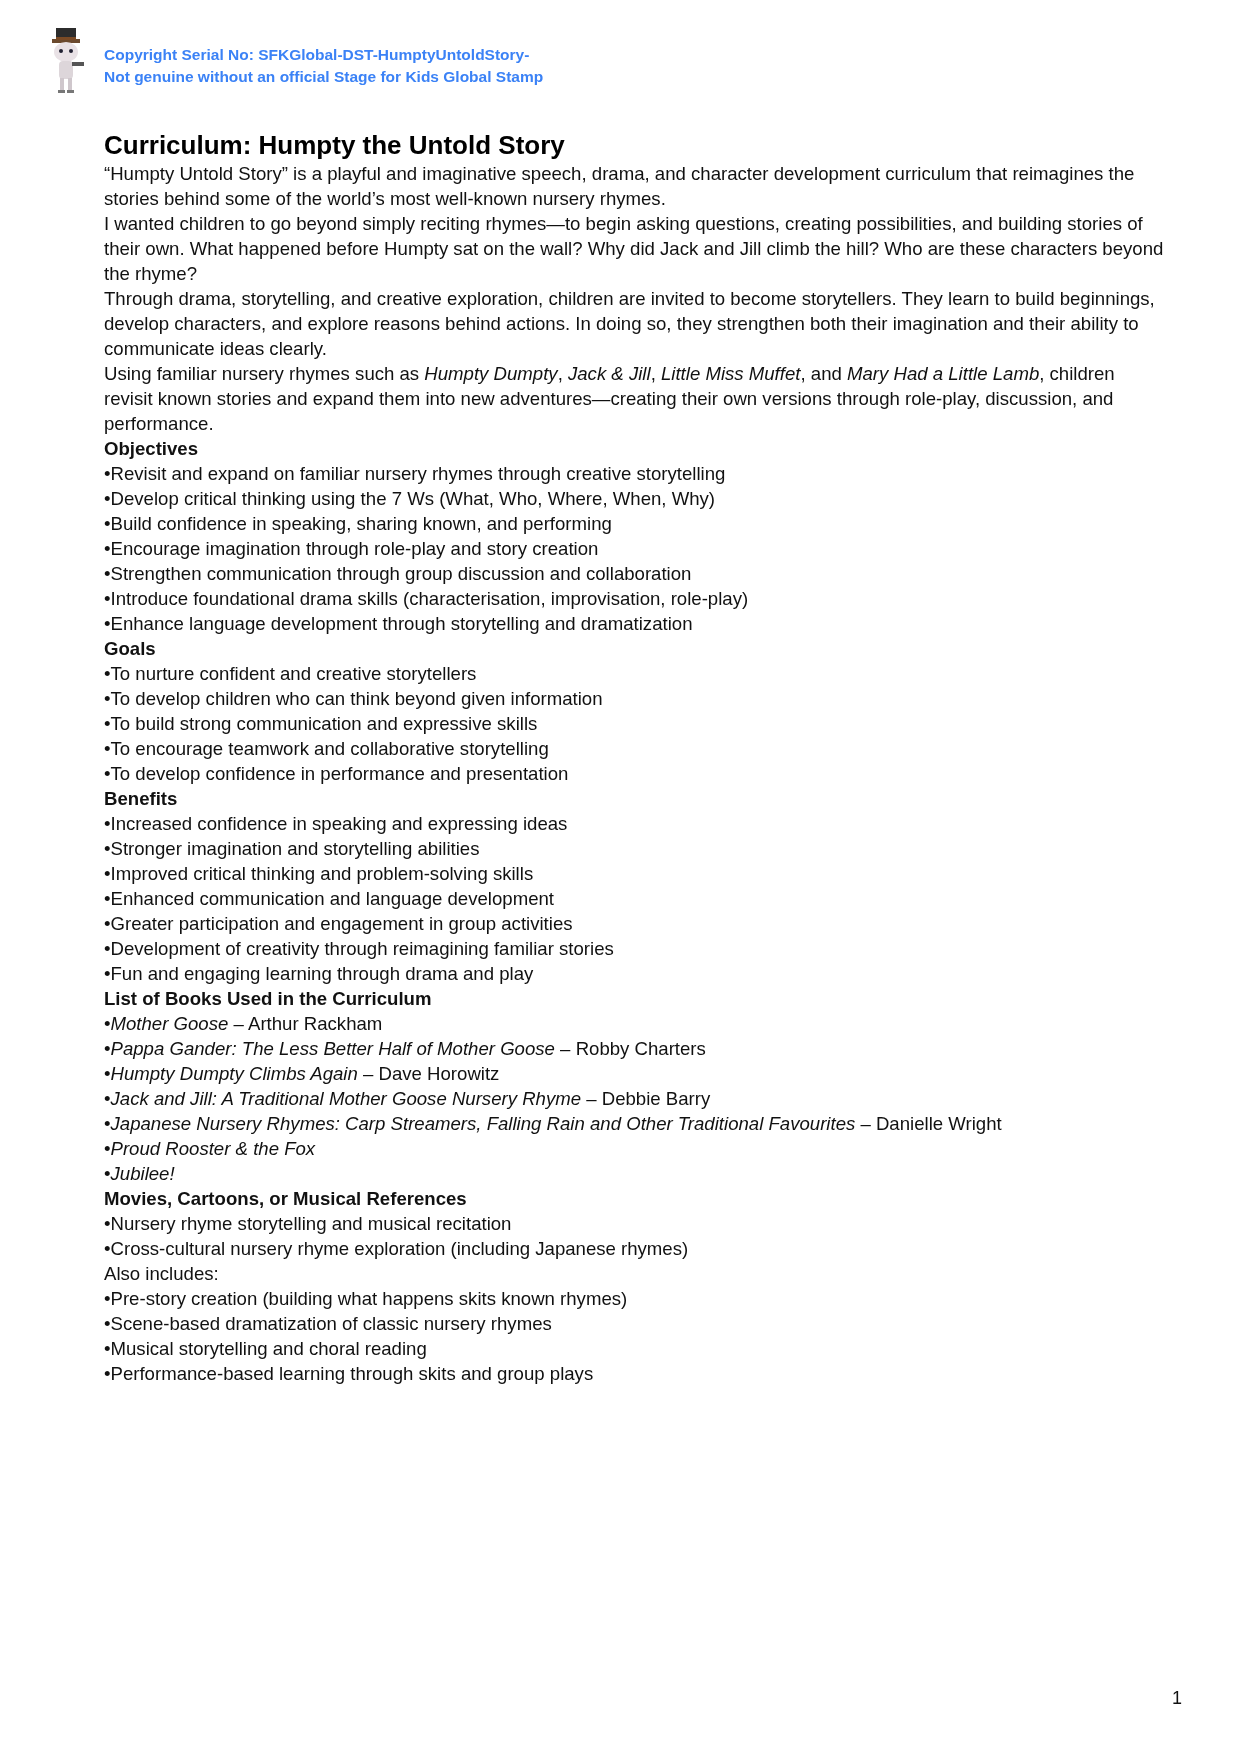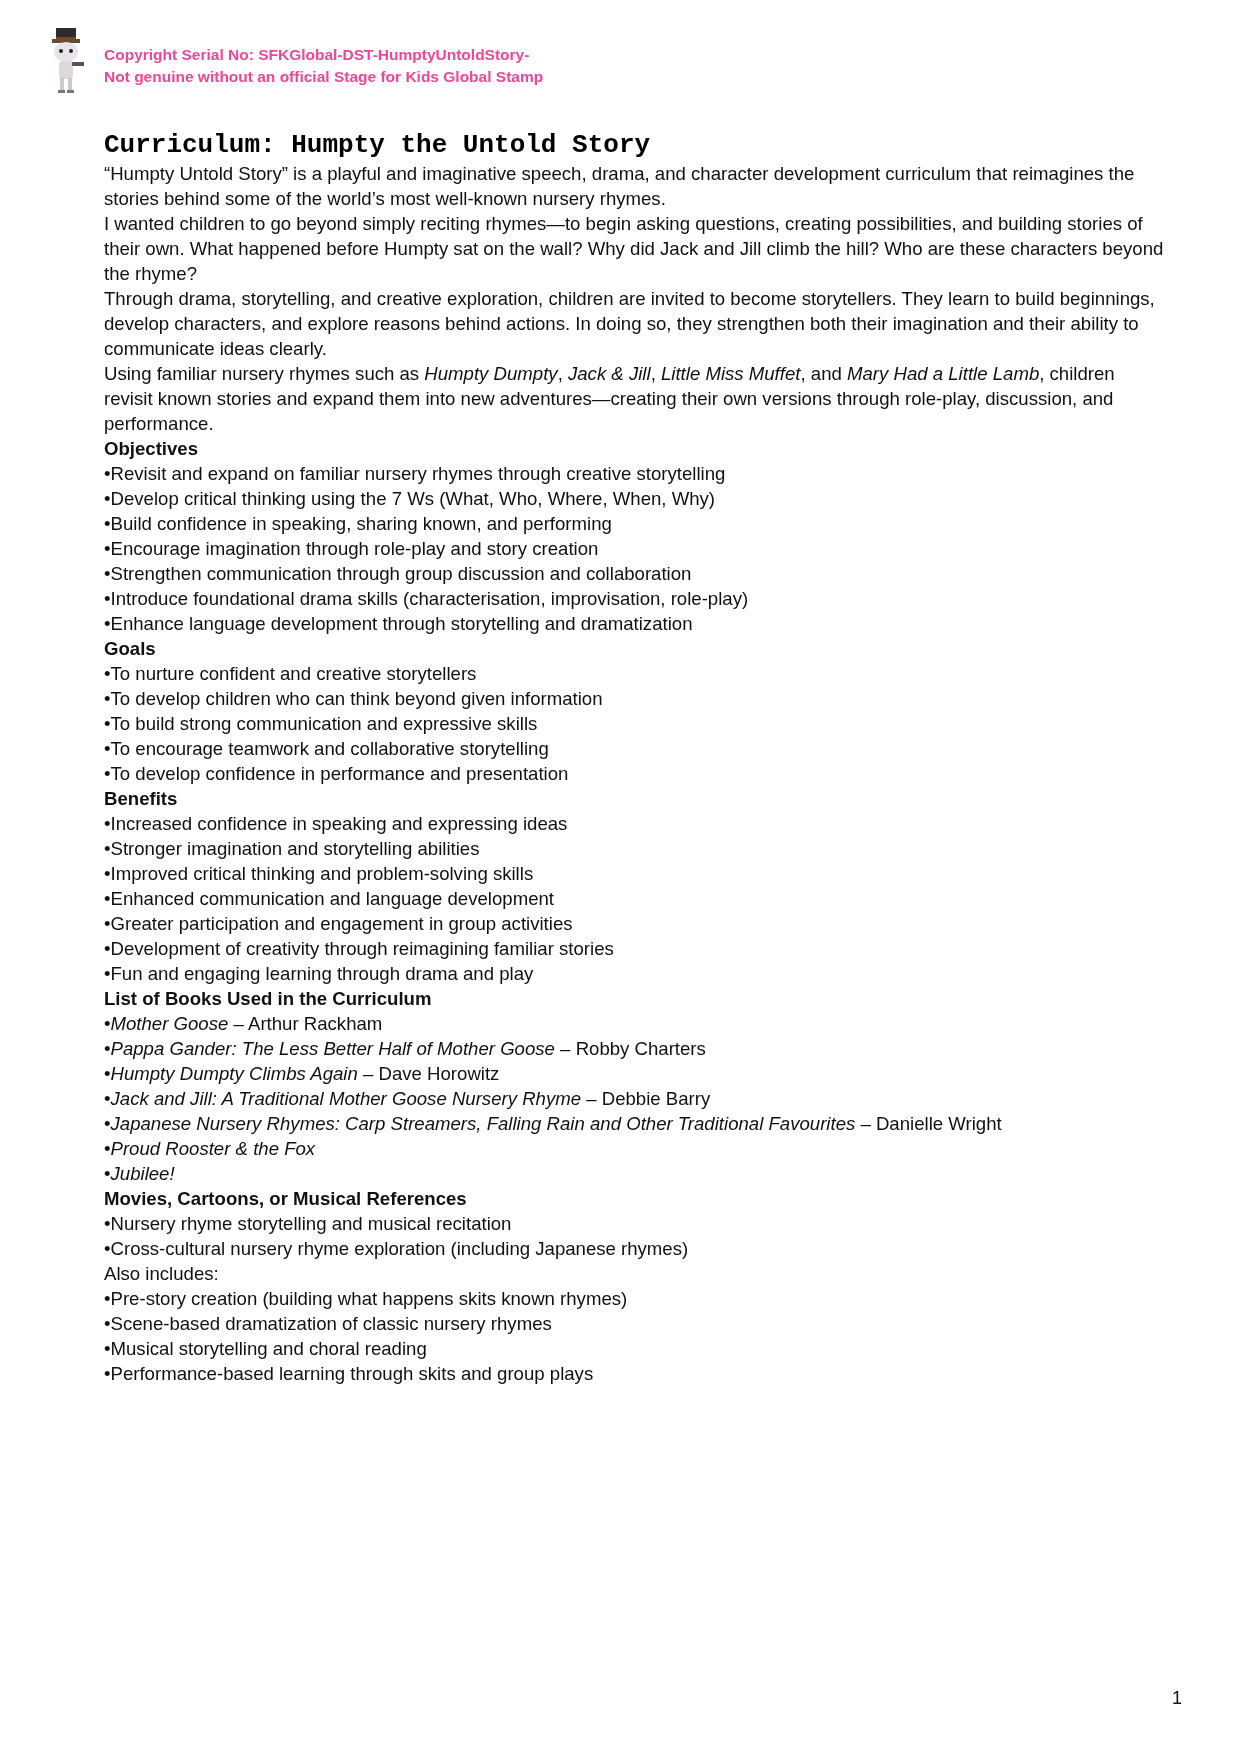--- a/index.html
+++ b/index.html
@@ -1,21 +1,21 @@
 <!DOCTYPE html>
 <html><head>
   <meta charset="utf-8">
   <style>
     html, body { margin: 0; padding: 0; background: #ffffff; }
     body { width: 1241px; height: 1755px; position: relative; overflow: hidden;
            font-family: "Liberation Sans", "DejaVu Sans", sans-serif; color: #111; }
     .mascot { position: absolute; left: 44px; top: 26px; width: 44px; height: 72px; }
-    .copyright { position: absolute; left: 104px; top: 44px; font-size: 15.5px; font-weight: bold; line-height: 22px; color: #ec4899; }
+    .copyright { position: absolute; left: 104px; top: 44px; font-size: 15.5px; font-weight: bold; line-height: 22px; color: #3b82f6; }
     .page { position: absolute; left: 104px; top: 129px; width: 1060px; }
-    h1 { font-size: 26px; font-weight: bold; margin: 0; line-height: 32px; color: #000; font-family: Liberation Mono, monospace; }
+    h1 { font-size: 26px; font-weight: bold; margin: 0; line-height: 32px; color: #000; }
     .body { font-size: 18.6px; line-height: 25px; }
     p { margin: 0; }
     .section { }
     .section-title { font-weight: bold; }
     ul { list-style: none; margin: 0; padding: 0; }
     li::before { content: "\2022 "; }
     .page-number { position: absolute; left: 1172px; top: 1688px; font-size: 18px; }
   </style>
 </head>
 <body>

